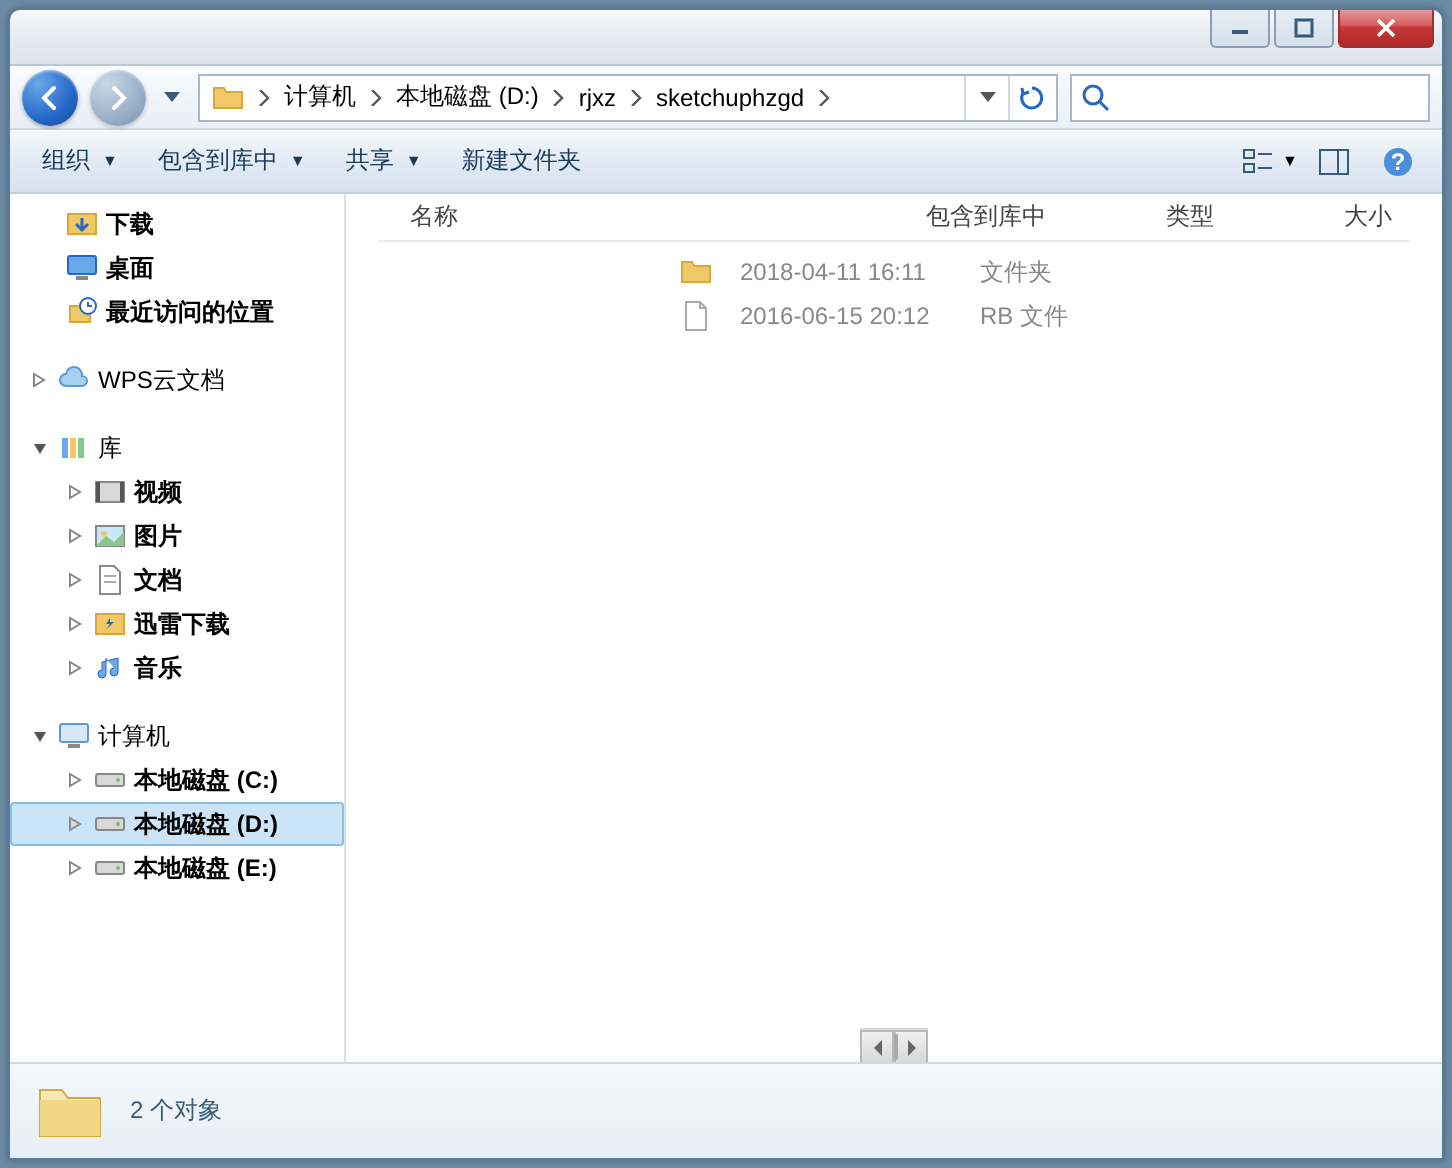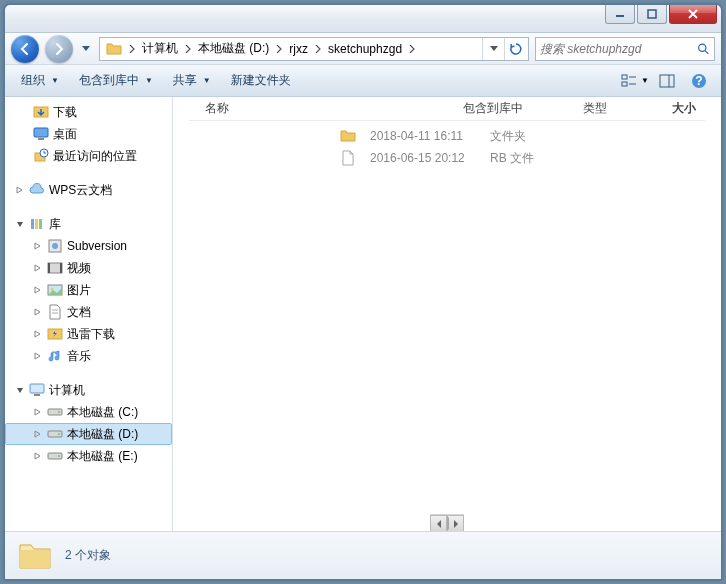--- a/index.html
+++ b/index.html
@@ -28,32 +28,32 @@
 .toolbar { height: 32px; background: linear-gradient(to bottom, #f4f8fc, #e2ebf4 50%, #d6e2ee); display: flex; align-items: center; padding: 0 8px; gap: 4px; border-bottom: 1px solid #c0d0e0; }
 .toolitem { padding: 4px 8px; display: flex; align-items: center; gap: 4px; cursor: pointer; color: #1a3a5a; border-radius: 2px; }
 .tooldrop { font-size: 8px; margin-left: 2px; }
 .toolspacer { flex: 1; }
 .tooliconbtn { width: 28px; height: 24px; display: flex; align-items: center; justify-content: center; cursor: pointer; gap: 2px; }
 .content { flex: 1; display: flex; overflow: hidden; }
 .sidebar { width: 168px; background: #fff; border-right: 1px solid #d8e0e8; overflow-y: auto; padding: 4px 0; }
 .treegroup { margin-bottom: 12px; }
 .treeitem { display: flex; align-items: center; height: 22px; padding: 0 4px 0 10px; cursor: pointer; gap: 4px; }
 .treeitem.selected { background: #cce4f8; border: 1px solid #8ac0e8; border-radius: 2px; padding: 0 3px 0 9px; }
-.treeitem.child { padding-left: 28px; }
+.treeitem.child { padding-left: 28px; font-weight: bold; }
 .treeitem.child.selected { padding-left: 27px; }
 .expander { width: 10px; height: 10px; display: flex; align-items: center; justify-content: center; cursor: pointer; }
 .treeicon { width: 16px; height: 16px; flex-shrink: 0; }
 .treelabel { white-space: nowrap; color: #000; }
 .filepane { flex: 1; background: #fff; display: flex; flex-direction: column; overflow: hidden; align-items: center; }
 .colheaders { height: 24px; display: flex; align-items: center; border-bottom: 1px solid #e8ecf0; padding-left: 8px; }
 .colheader { padding: 0 8px; color: #444; cursor: pointer; border-right: 1px solid transparent; }
 .col-name { width: 258px; }
 .col-date { width: 120px; }
 .col-type { width: 80px; }
-.col-size { width: 50px; text-align: right; font-weight: bold; }
+.col-size { width: 50px; text-align: right; }
 .filelist { flex: 1; overflow: auto; padding: 4px 0; position: relative; }
 .filerow { display: flex; align-items: center; height: 22px; padding-left: 8px; cursor: pointer; }
 .fileicon { width: 16px; height: 16px; margin-right: 6px; flex-shrink: 0; }
 .filecell { padding: 0 8px; color: #000; white-space: nowrap; overflow: hidden; }
 .filecell.muted { color: #888; }
 .hscroll { height: 17px; background: #f0f0f0; border-top: 1px solid #d8d8d8; display: flex; }
 .hscroll-track { flex: 1; position: relative; }
 .hscroll-thumb { position: absolute; left: 0; top: 2px; width: 50%; height: 13px; background: linear-gradient(to bottom, #e8e8e8, #c8c8c8); border: 1px solid #a8a8a8; border-radius: 2px; }
 .hscroll-btn { width: 17px; height: 17px; background: linear-gradient(to bottom, #f0f0f0, #d8d8d8); border: 1px solid #b8b8b8; display: flex; align-items: center; justify-content: center; cursor: pointer; }
 .statusbar { height: 48px; background: linear-gradient(to bottom, #f4f8fc, #e8eef5); border-top: 1px solid #d0d8e0; display: flex; align-items: center; padding: 0 12px; gap: 12px; }
@@ -142,21 +142,20 @@
           </svg>
         </div>
       <div class="addrbtn">
           <svg width="14" height="14" viewBox="0 0 14 14">
             <path d="M7,2 A5,5 0 1 1 2.5,4.5" fill="none" stroke="#2568c8" stroke-width="1.5"></path>
             <path d="M2,2 L2.5,5 L5.5,4" fill="none" stroke="#2568c8" stroke-width="1.5"></path>
           </svg>
         </div>
     </div>
     <div class="searchbox">
-      <input placeholder="搜索 sketchuphzgd" style="">
       <svg class="searchicon" viewBox="0 0 16 16">
           <circle cx="6.5" cy="6.5" r="4.5" fill="none" stroke="#2568c8" stroke-width="1.5"></circle>
           <line x1="10" y1="10" x2="14" y2="14" stroke="#2568c8" stroke-width="1.5"></line>
         </svg>
     </div>
   </div>
 
   <div class="toolbar">
     <div class="toolitem">
         <span>组织</span>
@@ -250,32 +249,20 @@
             </svg>
           <span class="treelabel">库</span>
         </div>
         <div class="treeitem child">
           <span class="expander">
               <svg width="8" height="8" viewBox="0 0 8 8">
                 <path d="M1,1 L6,4 L1,7 Z" fill="none" stroke="#888"></path>
               </svg>
             </span>
           <svg class="treeicon" viewBox="0 0 16 16">
-              <rect x="2" y="2" width="12" height="12" fill="#e8e8e8" stroke="#888"></rect>
-              <circle cx="8" cy="8" r="3" fill="#6aa8e8"></circle>
-            </svg>
-          <span class="treelabel">Subversion</span>
-        </div>
-        <div class="treeitem child">
-          <span class="expander">
-              <svg width="8" height="8" viewBox="0 0 8 8">
-                <path d="M1,1 L6,4 L1,7 Z" fill="none" stroke="#888"></path>
-              </svg>
-            </span>
-          <svg class="treeicon" viewBox="0 0 16 16">
               <rect x="1" y="3" width="14" height="10" fill="#d8d8d8" stroke="#888"></rect>
               <rect x="1" y="3" width="2" height="10" fill="#555"></rect>
               <rect x="13" y="3" width="2" height="10" fill="#555"></rect>
             </svg>
           <span class="treelabel">视频</span>
         </div>
         <div class="treeitem child">
           <span class="expander">
               <svg width="8" height="8" viewBox="0 0 8 8">
                 <path d="M1,1 L6,4 L1,7 Z" fill="none" stroke="#888"></path>

